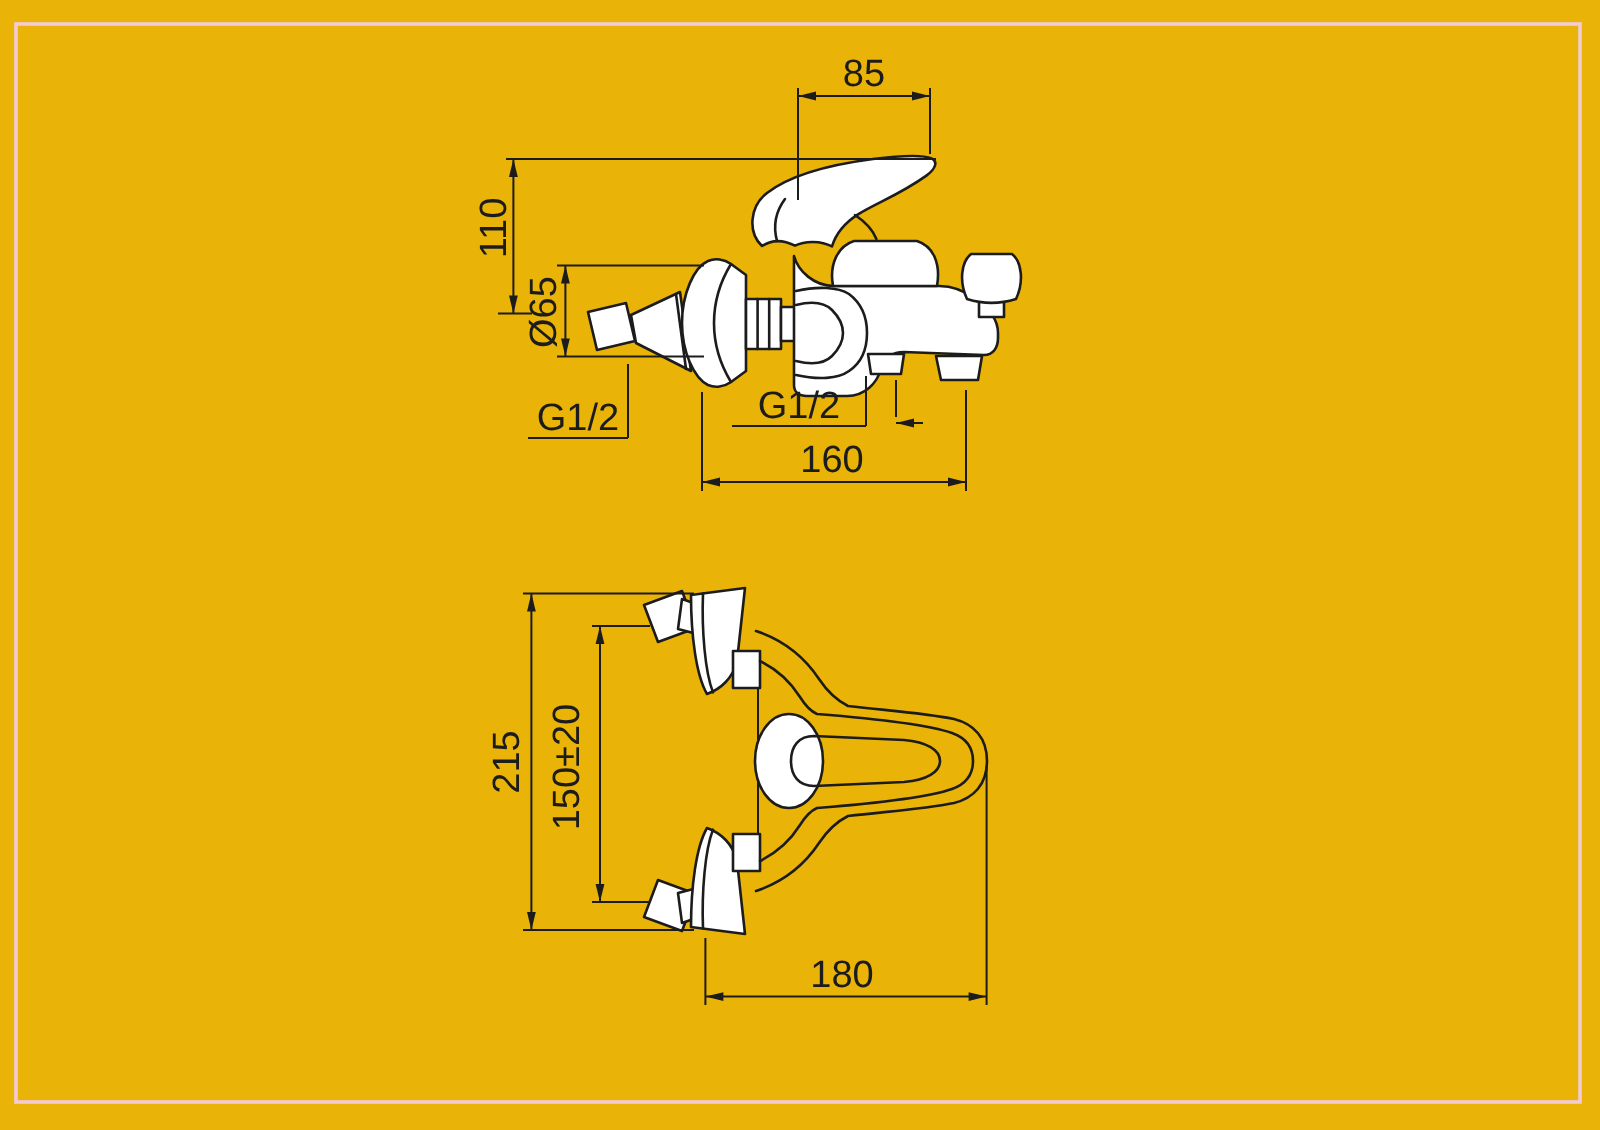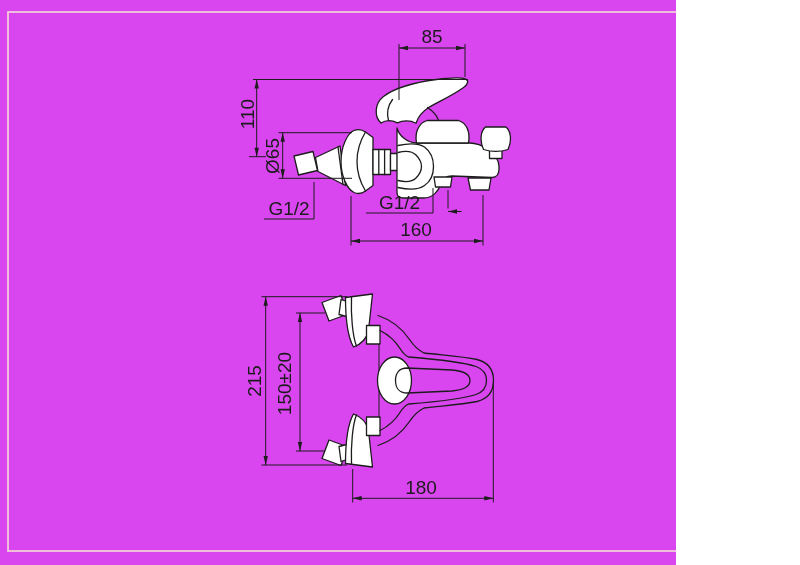--- a/index.html
+++ b/index.html
@@ -1,16 +1,16 @@
 <!DOCTYPE html>
 <html><head>
 <meta charset="utf-8">
 <style>
   html,body{margin:0;padding:0;background:#ffffff;}
-  .page{position:relative;width:676px;height:565px;background:#d946ef;overflow:hidden;
+  .page{position:relative;width:800px;height:565px;background:#eab308;overflow:hidden;
         font-family:"Liberation Sans", sans-serif;}
   svg{display:block;}
   .art{stroke:#1c1c1c;stroke-width:1.3;fill:#ffffff;stroke-linejoin:round;stroke-linecap:round;}
   .wire{stroke:#1c1c1c;stroke-width:1.3;fill:none;stroke-linejoin:round;stroke-linecap:round;}
   .dim{stroke:#1c1c1c;stroke-width:1;fill:none;}
   .arr{fill:#1c1c1c;stroke:none;}
   .dimtext{fill:#1c1c1c;font-size:19px;font-family:"Liberation Sans", sans-serif;}
   .frame{fill:none;stroke:#f2cbd7;stroke-width:1.8;}
 </style>
 </head>

